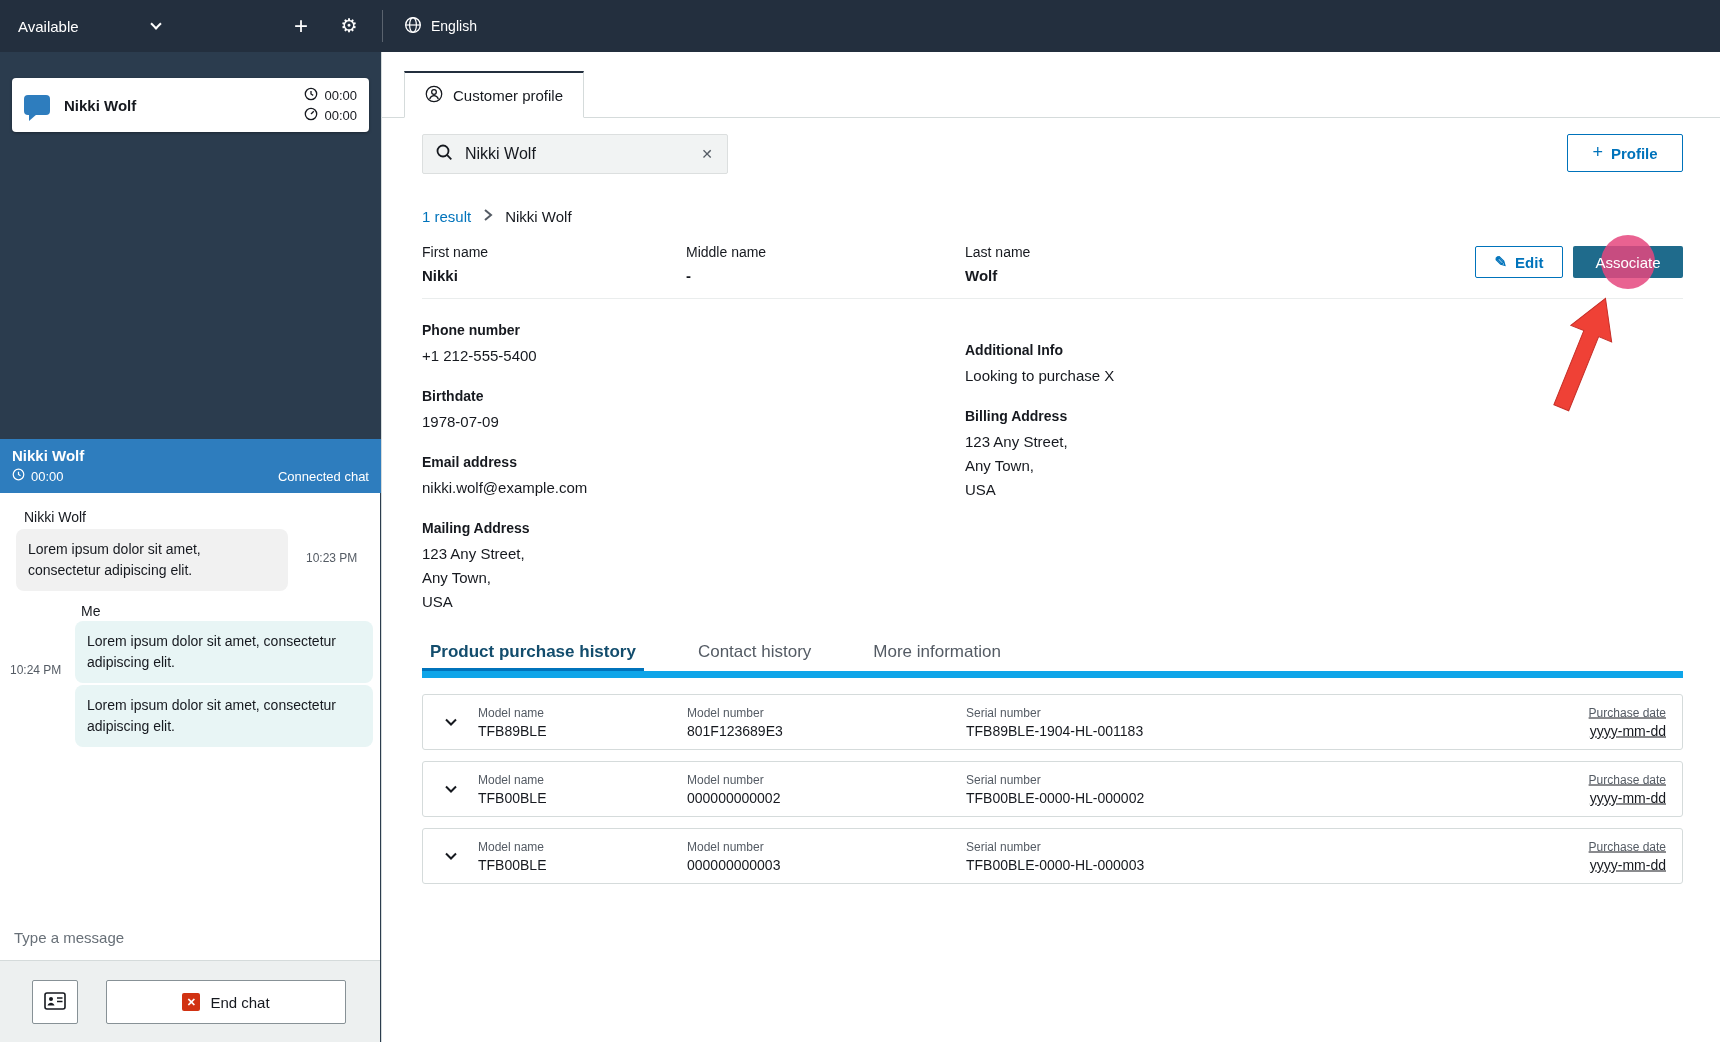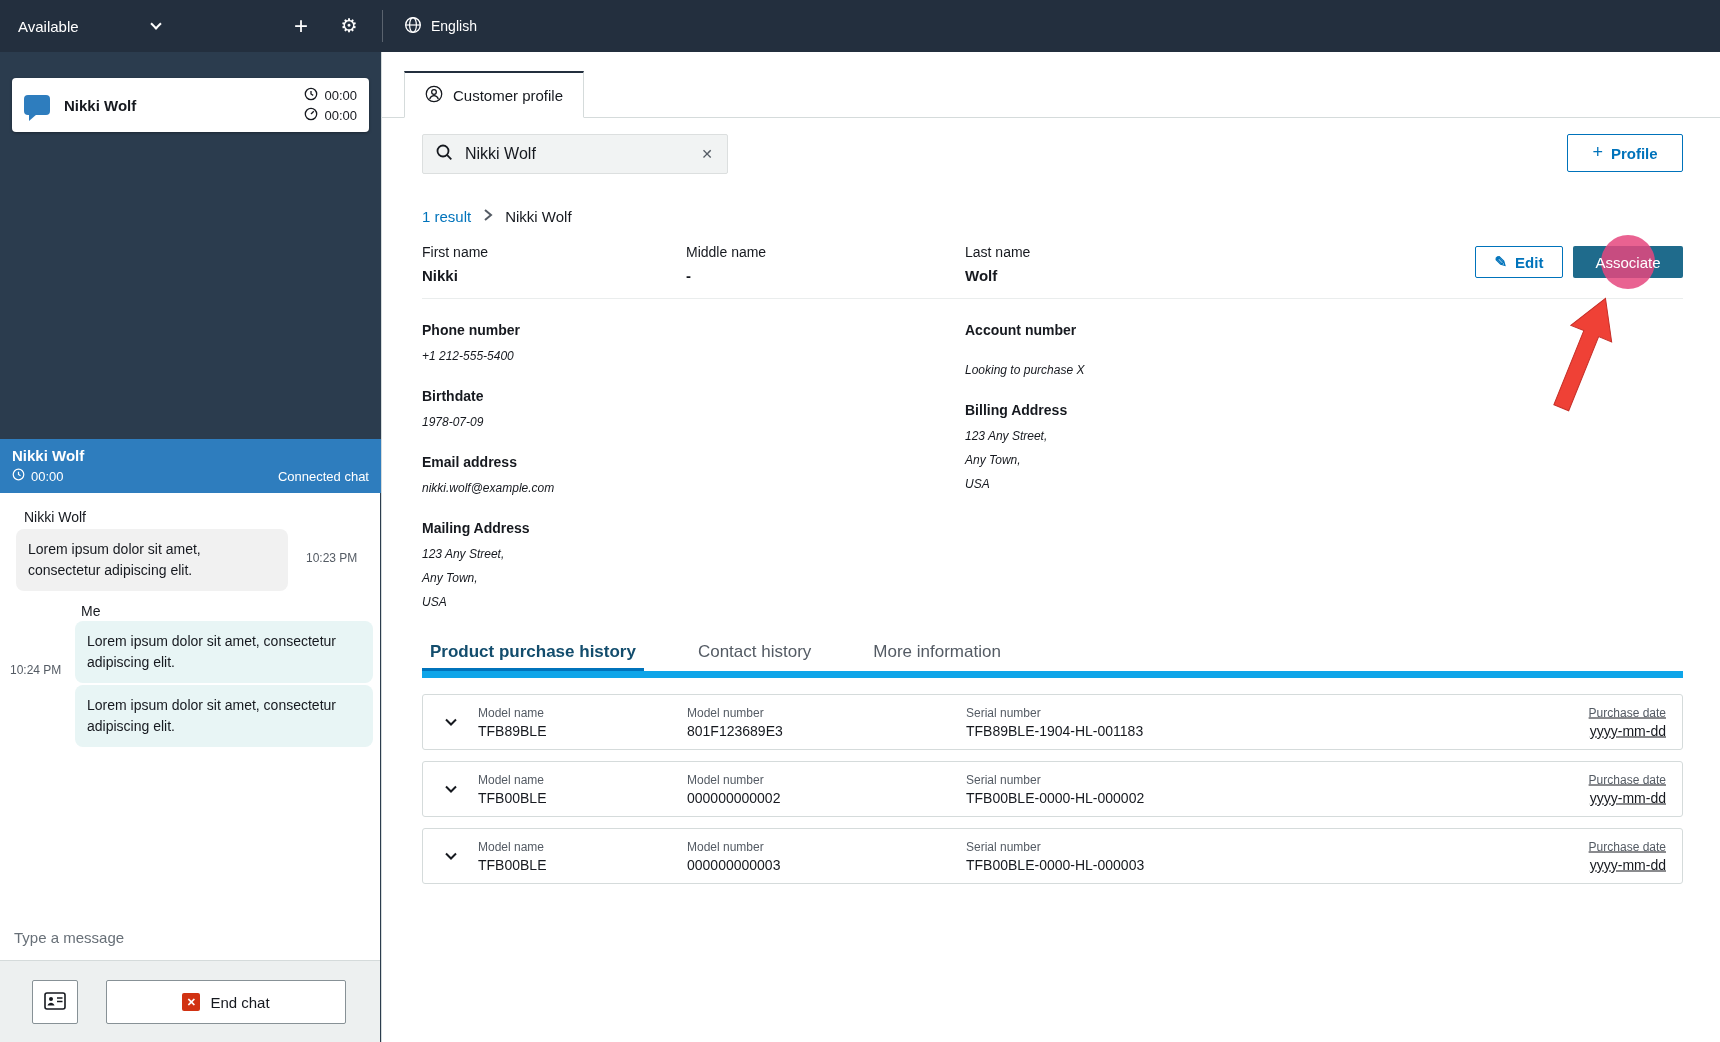--- a/index.html
+++ b/index.html
@@ -72,21 +72,21 @@
   .associate-btn { position:absolute; left:1191px; top:194px; width:110px; height:32px; background:var(--associate-bg,#1f6b8c); border:none; border-radius:2px; color:#fff; font-size:15px; cursor:pointer; overflow:visible; font-family:"Liberation Sans",sans-serif; }
   .highlight-circle { position:absolute; left:50%; top:50%; width:54px; height:54px; margin:-27px 0 0 -27px; border-radius:50%; background:var(--highlight-pink,#e5477e); opacity:.85; z-index:1; pointer-events:none; }
   .associate-label { position:relative; z-index:2; }
 
   .profile-divider { position:absolute; left:40px; right:37px; top:246px; border-bottom:1px solid #eaeded; }
 
   .details-col { position:absolute; top:270px; width:480px; }
   .dc-left { left:40px; } .dc-right { left:583px; }
   .field { margin-bottom:20px; }
   .flabel { font-size:14px; font-weight:bold; margin-bottom:6px; }
-  .fvalue { font-size:12px; line-height:24px; white-space:pre-line;font-style:italic; }
+  .fvalue { font-size:15px; line-height:24px; white-space:pre-line; }
 
   .ph-tabs { position:absolute; left:40px; right:37px; top:584px; height:42px; border-bottom:7px solid #0ea5e9; display:flex; gap:46px; }
   .ph-tab { height:100%; display:flex; align-items:center; padding:0 8px; font-size:17px; color:#545b64; cursor:pointer; border-bottom:3px solid transparent; }
   .ph-tab.active { color:#134d6d; font-weight:bold; border-bottom:3px solid var(--accent-blue,#0073bb); }
 
   .purchase-row { position:absolute; left:40px; right:37px; height:56px; border:1px solid #d5dbdb; border-radius:3px; background:#fff; }
   .pr-0 { top:642px; } .pr-1 { top:709px; } .pr-2 { top:776px; }
   .row-chevron { position:absolute; left:18px; top:50%; transform:translateY(-50%); cursor:pointer; width:20px; height:20px; display:flex; align-items:center; justify-content:center; }
   .pcell { position:absolute; top:50%; transform:translateY(-50%); }
   .pc-1 { left:55px; } .pc-2 { left:264px; } .pc-3 { left:543px; } .pc-4 { right:16px; text-align:right;text-decoration:underline; }
@@ -277,23 +277,23 @@
       <div class="field">
         <div class="flabel">Mailing Address</div>
         <div class="fvalue">123 Any Street,
 Any Town,
 USA</div>
       </div>
     </div>
 
     <div class="details-col dc-right">
       <div class="field">
-        <div class="flabel">Account number</div>
-      </div>
-      <div class="field">
+      </div>
+      <div class="field">
+        <div class="flabel">Additional Info</div>
         <div class="fvalue">Looking to purchase X</div>
       </div>
       <div class="field">
         <div class="flabel">Billing Address</div>
         <div class="fvalue">123 Any Street,
 Any Town,
 USA</div>
       </div>
     </div>
 

